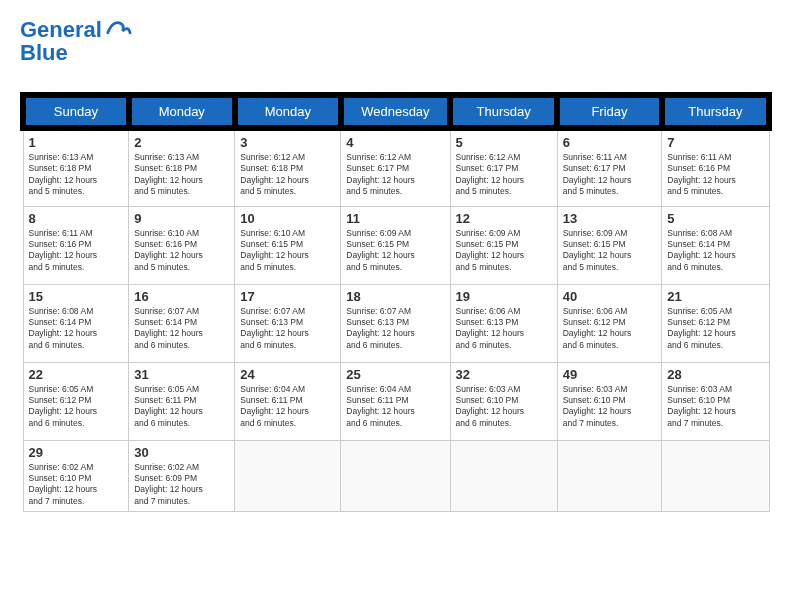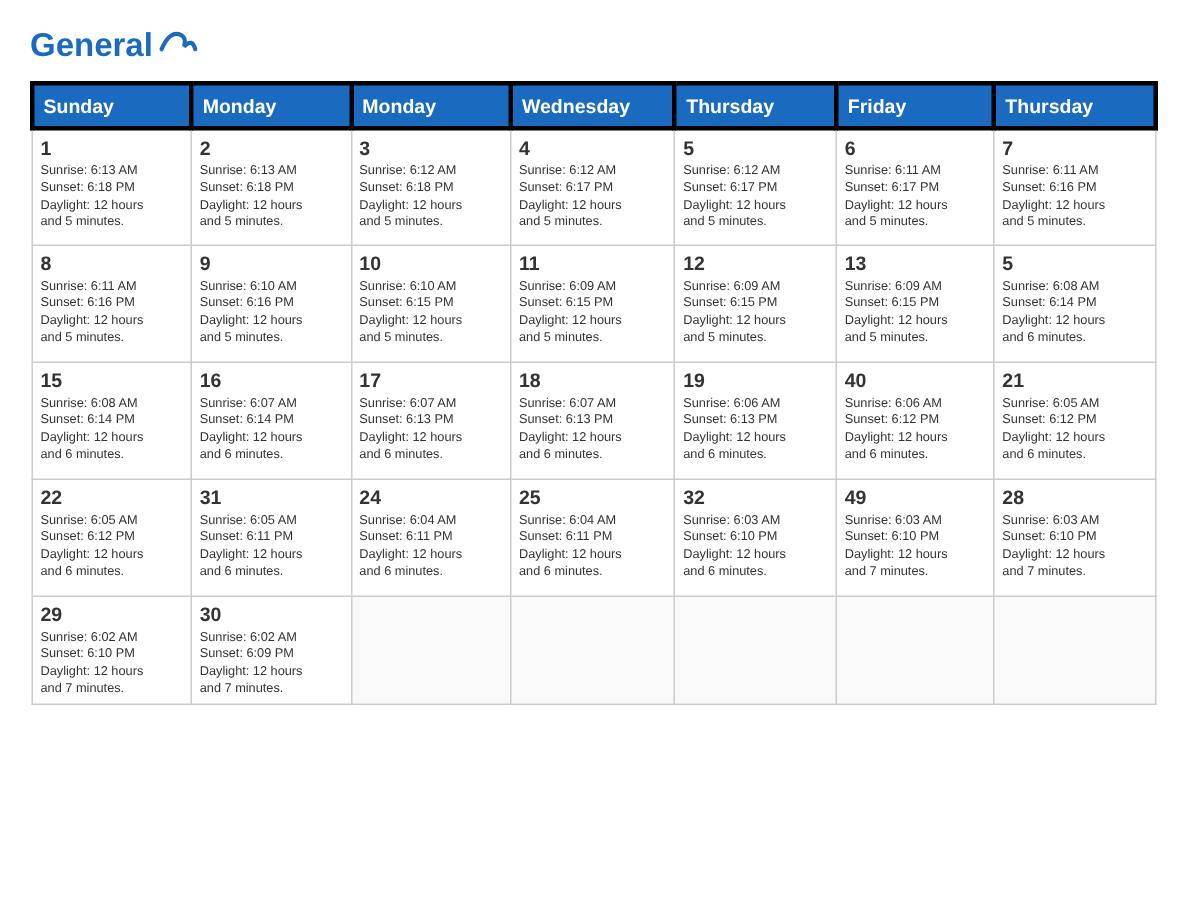--- a/index.html
+++ b/index.html
@@ -11,21 +11,21 @@
       overflow: hidden;
     }
     .page {
       width: 792px;
       padding: 16px 20px;
     }
     .header {
       display: flex;
       justify-content: space-between;
       align-items: flex-start;
-      margin-bottom: 10px;
+      margin-bottom: 26px;
     }
     .logo {
       display: flex;
       align-items: center;
     }
     .logo-text {
       font-size: 22px;
       font-weight: bold;
       color: #333;
       line-height: 1;
@@ -52,24 +52,24 @@
     }
     table {
       width: 100%;
       border-collapse: collapse;
       font-size: 9.5px;
     }
     thead tr th {
       background: #1a6bbf;
       color: #fff;
       font-size: 13px;
-      font-weight: bold;
+      font-weight: normal;
       padding: 6px 6px;
-      text-align: left;
-      border: 3px solid #000000;
+      text-align: center;
+      border: 6px solid #000000;
     }
     tbody tr td {
       border: 1px solid #ccc;
       vertical-align: top;
       padding: 4px 5px;
       height: 78px;
       width: 113px;
     }
     .day-num {
       font-size: 13px;
@@ -96,20 +96,21 @@
 <div class="page">
   <div class="header">
     <div class="logo">
       <div>
         <div style="display:flex;align-items:center;">
           <span class="logo-text"><span>General</span></span>
           <svg class="logo-icon" viewBox="0 0 30 30" xmlns="http://www.w3.org/2000/svg">
             <path d="M4 18 Q10 4 18 8 Q22 10 20 16 Q26 10 28 18" fill="none" stroke="#1a6bbf" stroke-width="3" stroke-linecap="round"></path>
           </svg>
         </div>
+        <div style="font-size:22px;font-weight:bold;color:#1a6bbf;margin-top:-4px;">Blue</div>
       </div>
     </div>
     <div class="title-block">
       <div class="month-title"></div>
       <div class="location"></div>
     </div>
   </div>
 
   <table>
     <thead>

